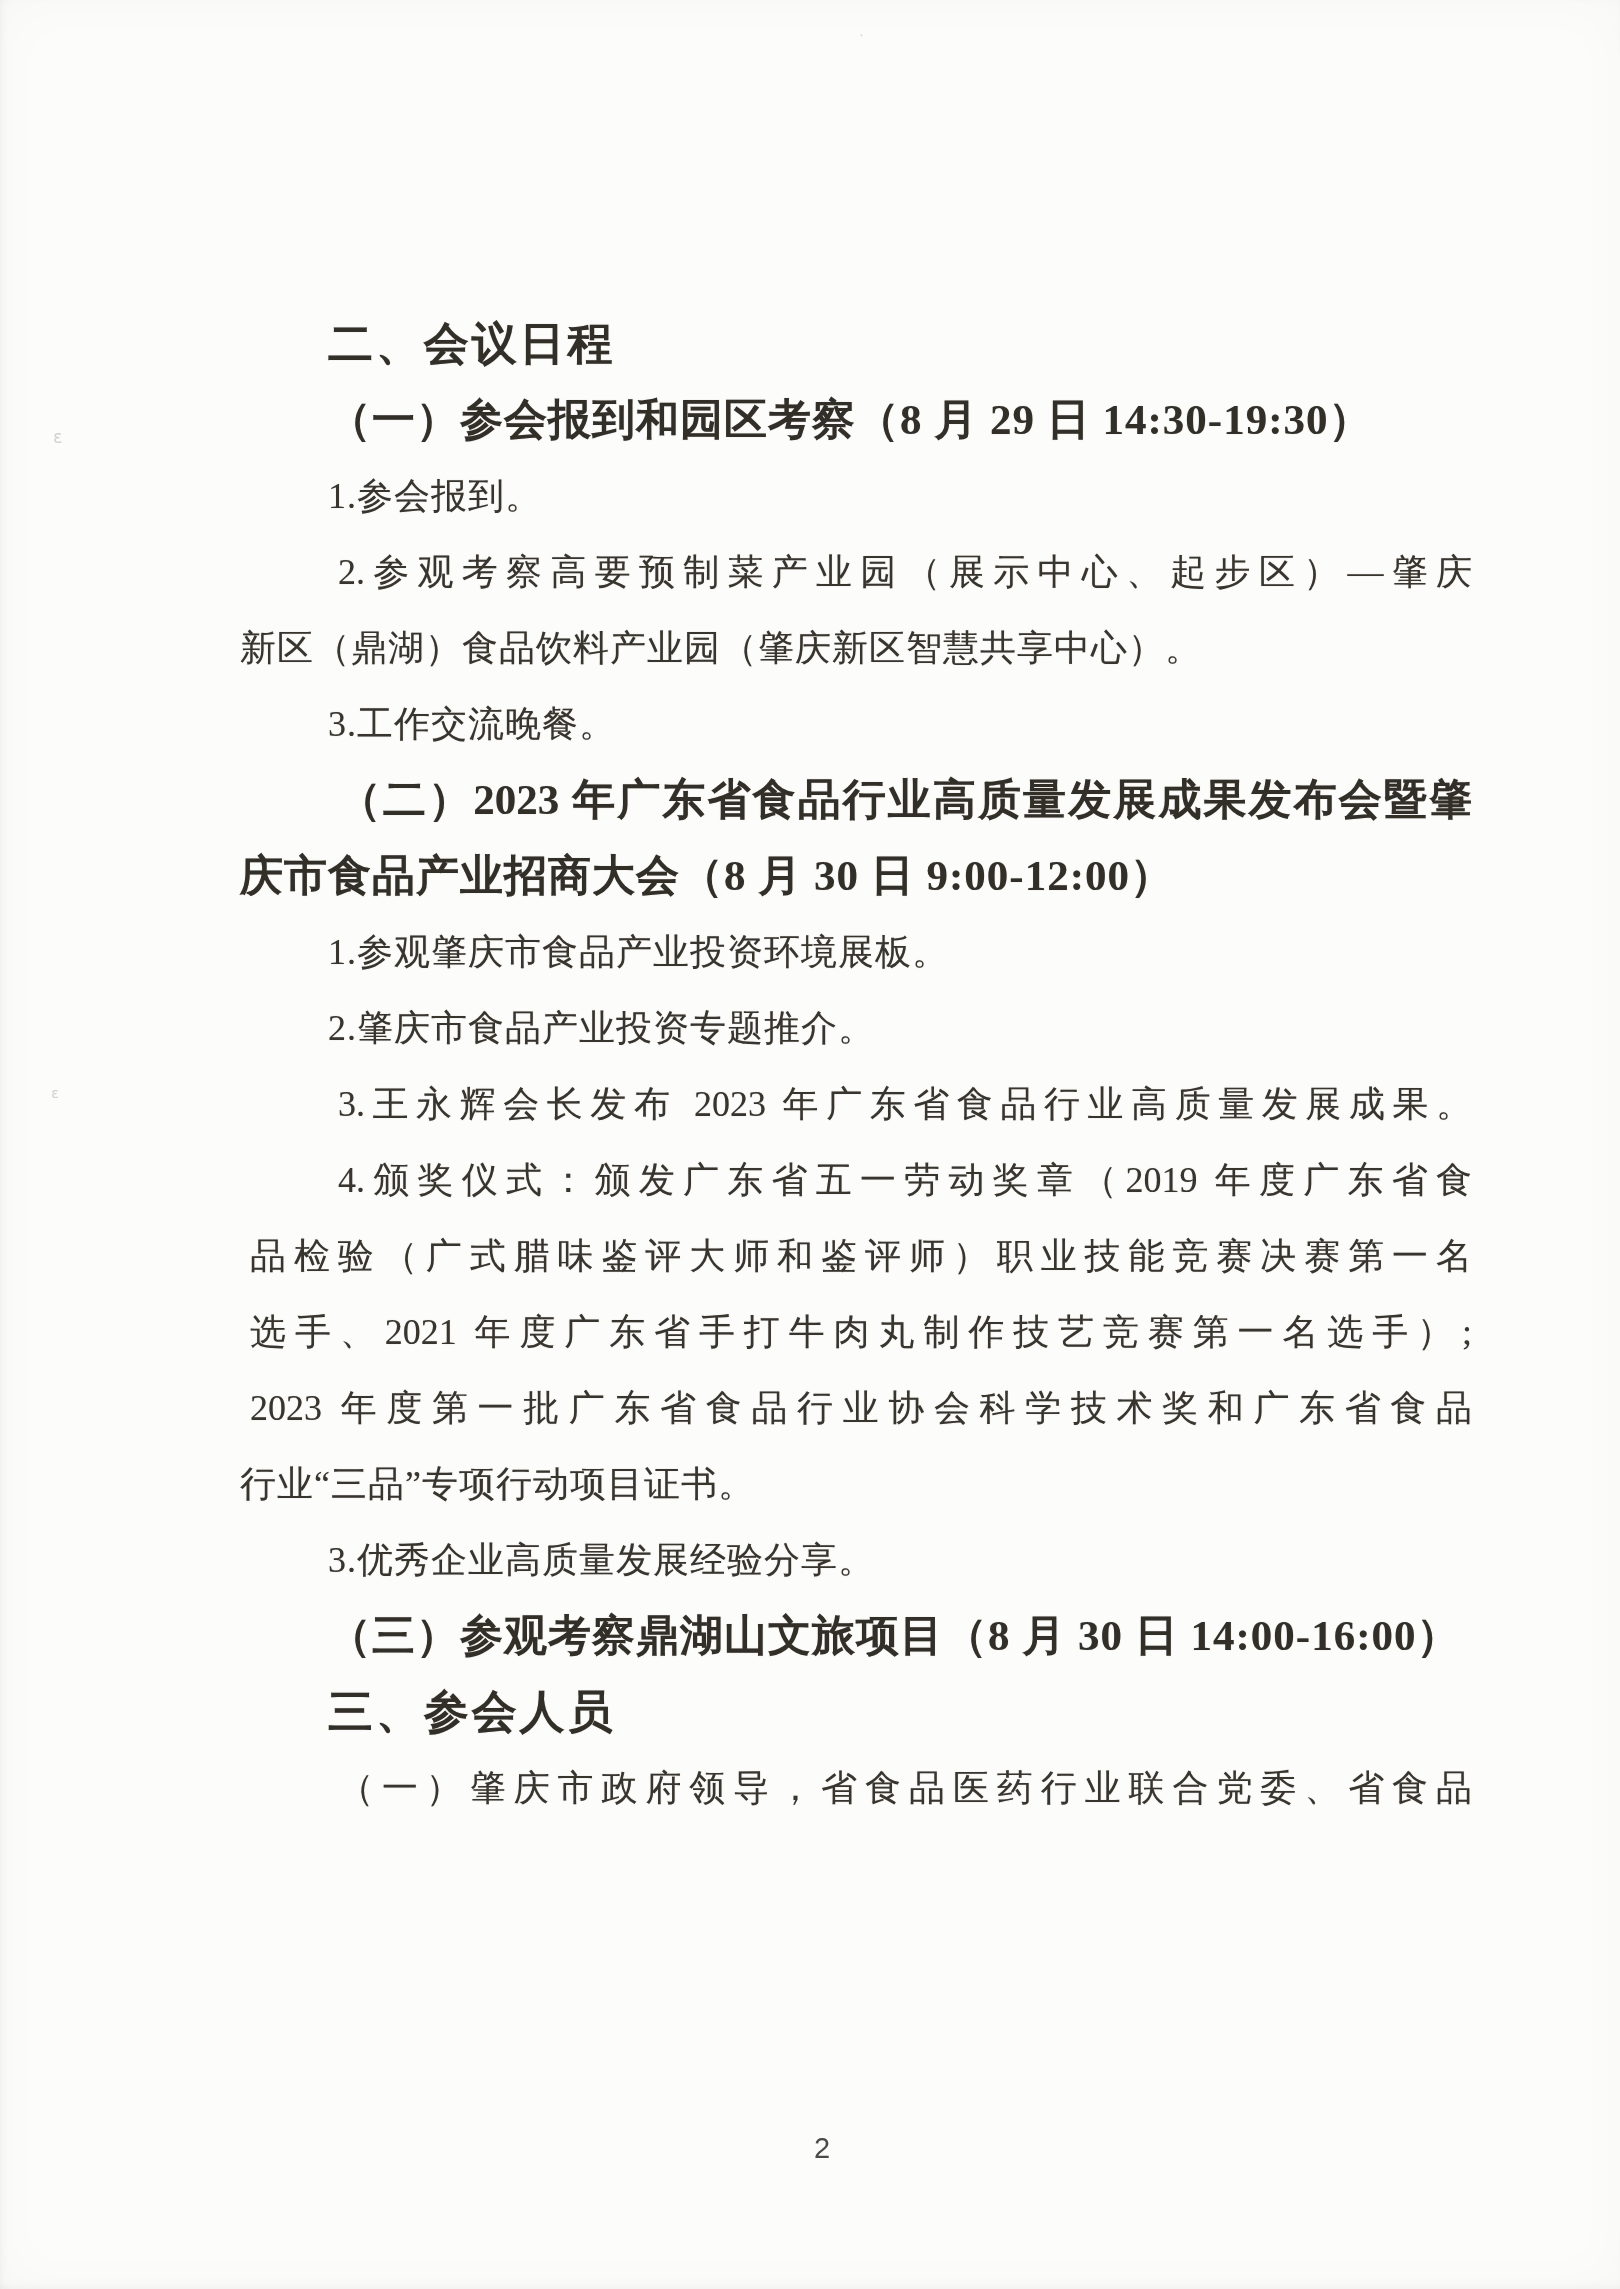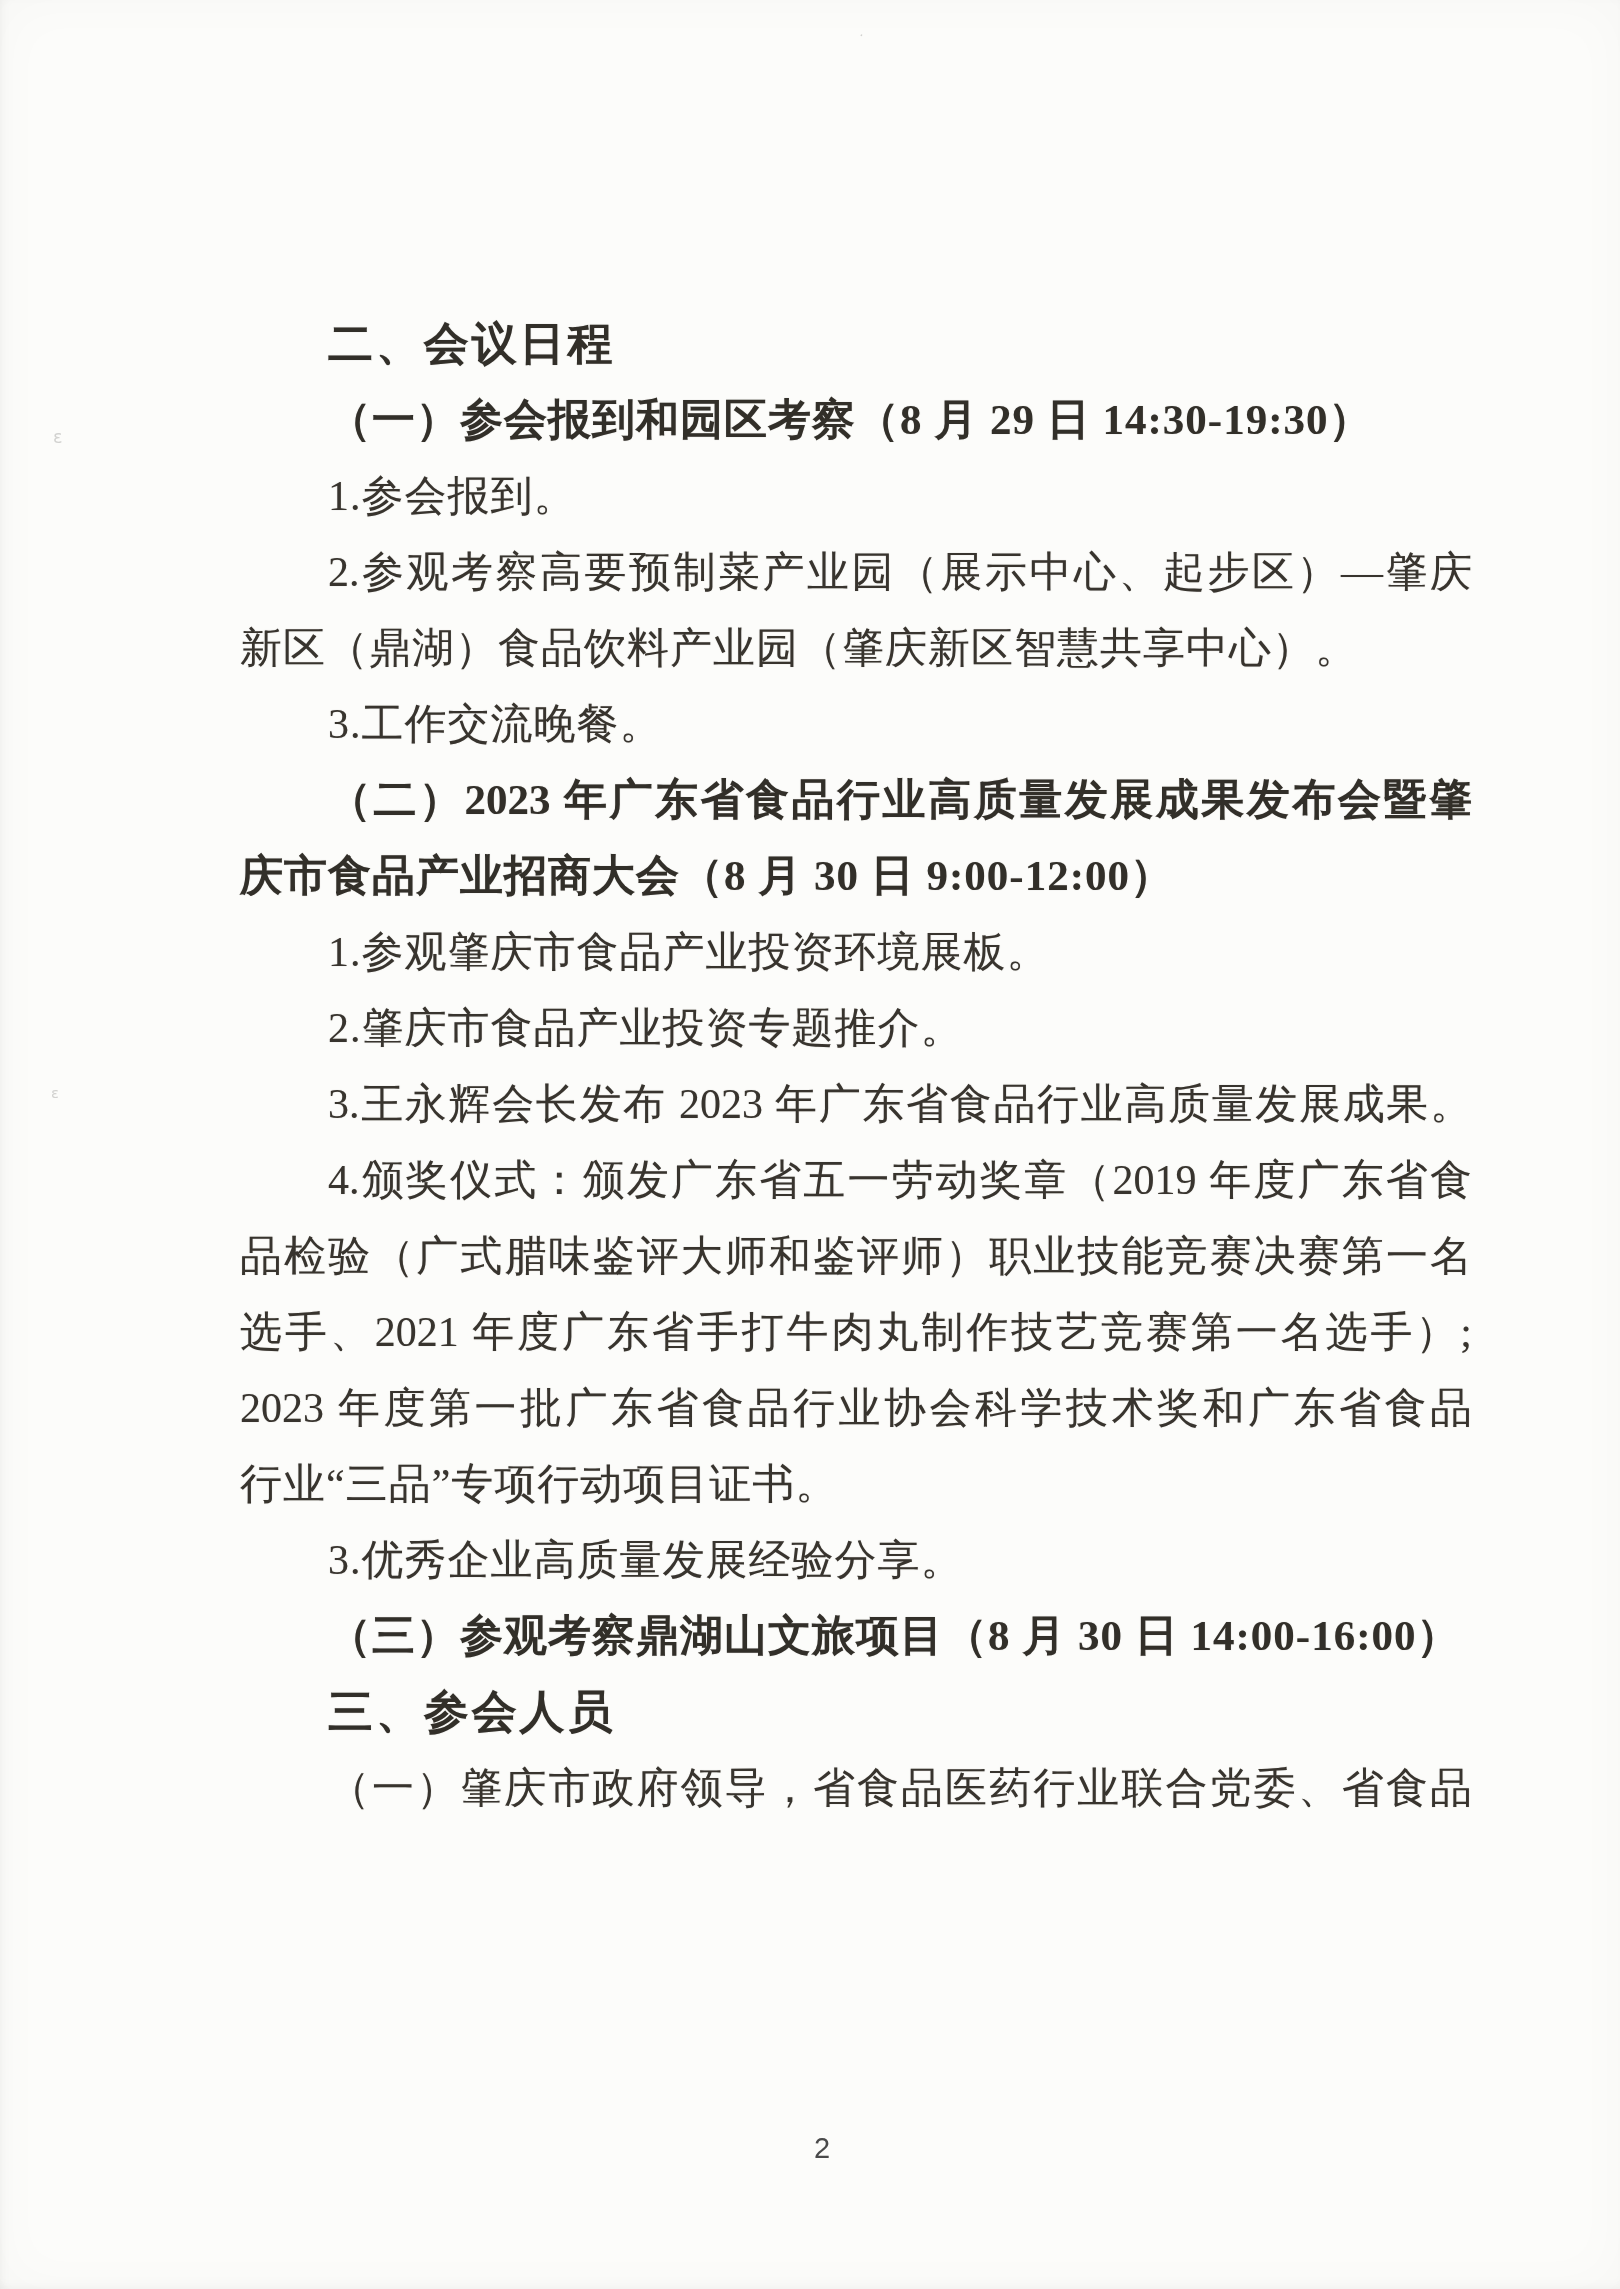--- a/index.html
+++ b/index.html
@@ -13,33 +13,34 @@
                inset 0 -7.8px 13.7px -7.8px rgba(0,0,0,0.05);
     font-family:"Liberation Serif", serif;
   }
   .text-block{
     position:absolute;
     left:240px;top:306px;width:1232px;
   }
   .line{
     height:76px;
     line-height:76px;
-    font-size:42px;
+    font-size:36px;
     letter-spacing:1px;
     color:var(--ink,#38342e);
     white-space:nowrap;
     text-shadow:0 0 1px rgba(75,70,62,0.35);
   }
   .line.indent{padding-left:88px;}
   .line.justify{
     white-space:normal;
     letter-spacing:0;
     text-align:justify;
     text-align-last:justify;
     text-justify:inter-character;
+    margin-left:10px;
   }
   .line.h1{
     font-family:"Liberation Sans", sans-serif;
     font-weight:700;
     font-size:45px;
     letter-spacing:2.9px;
     color:var(--ink-heading,#322f29);
   }
   .line.h2{
     font-weight:700;

